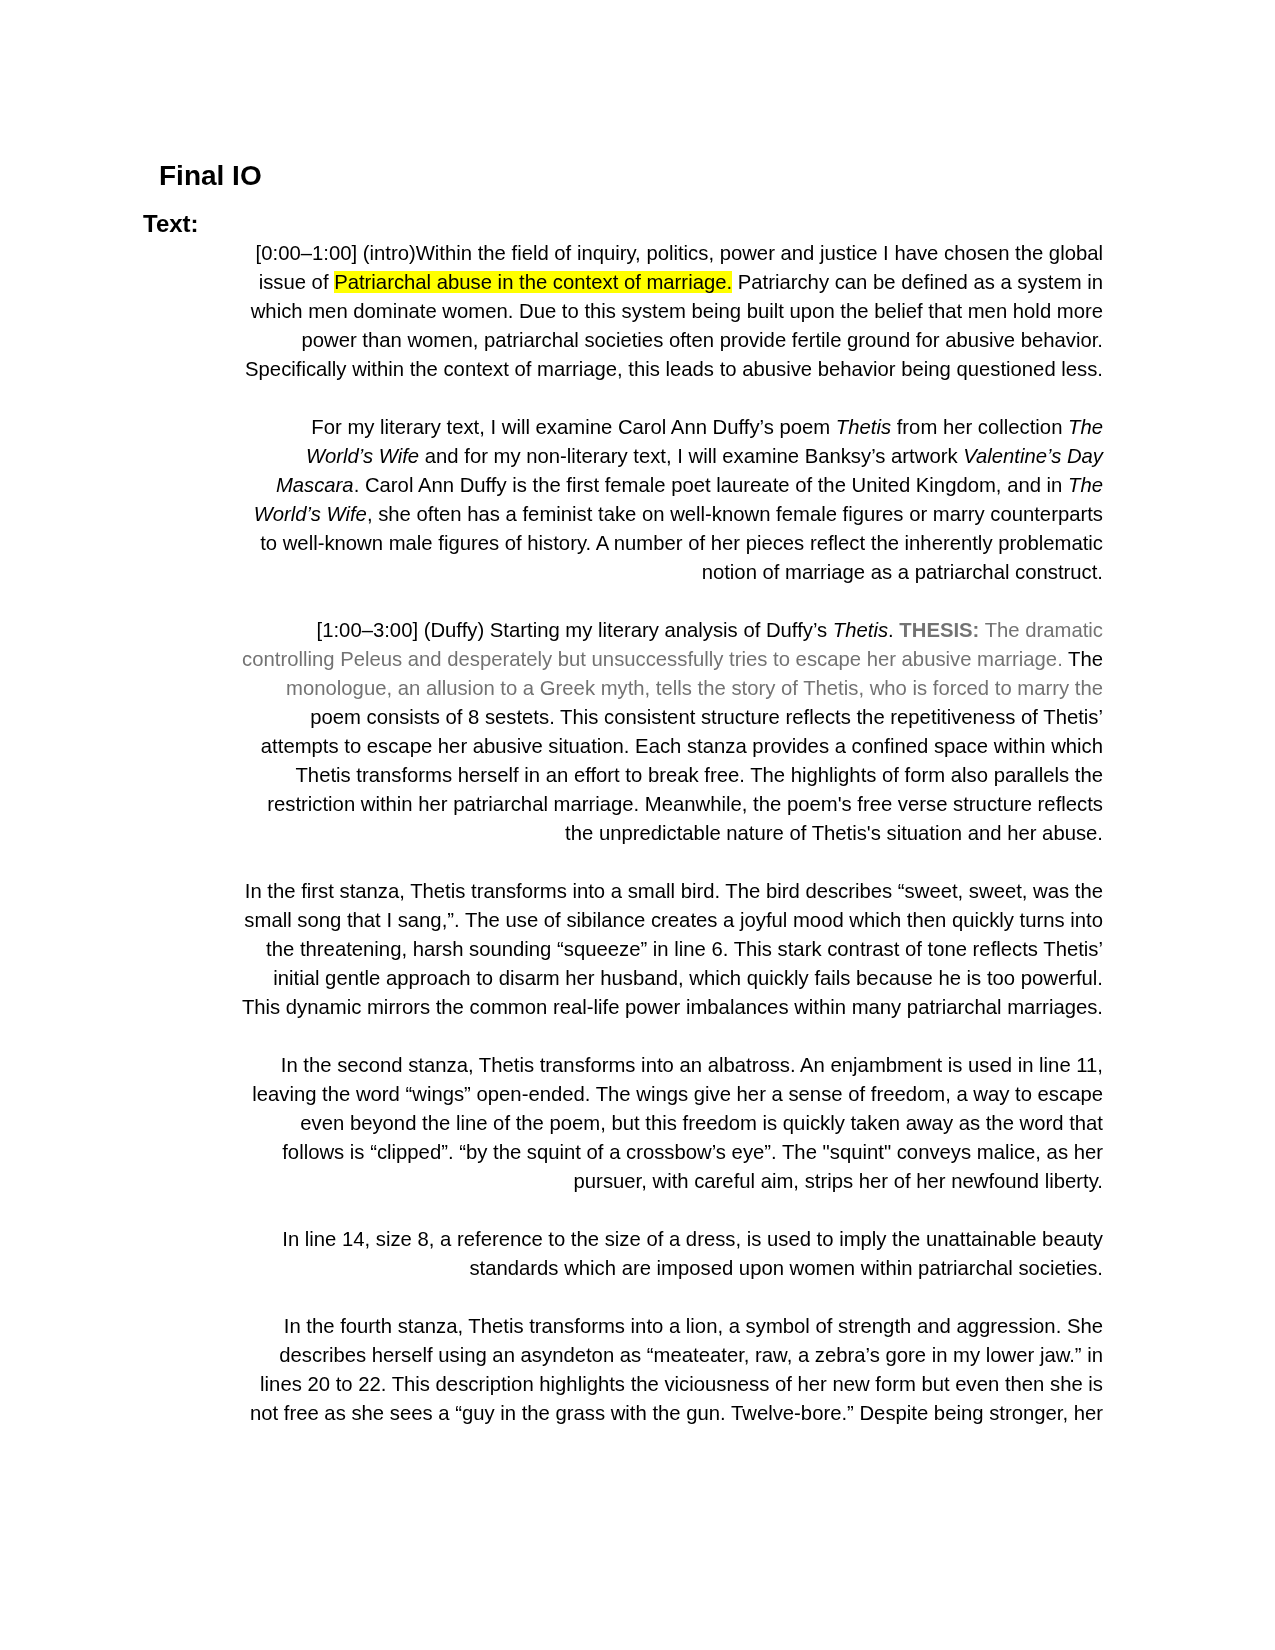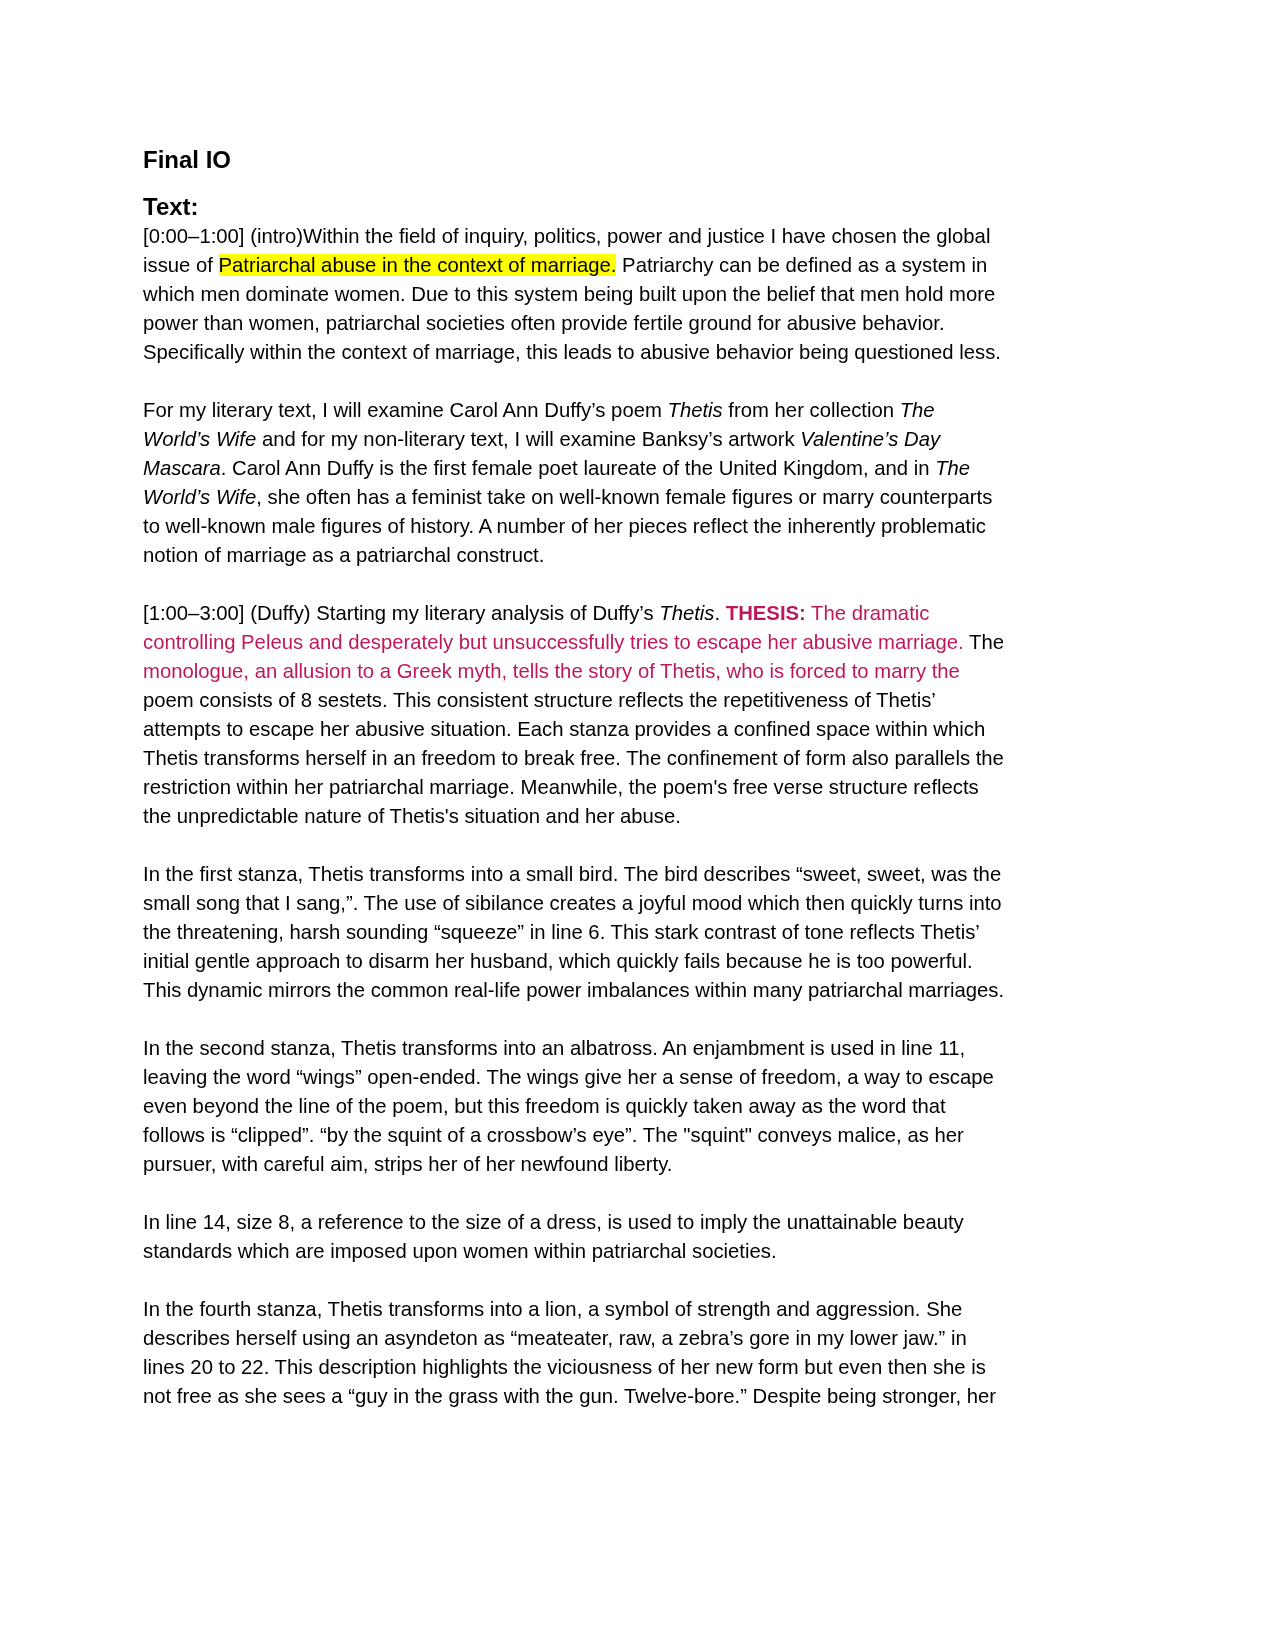--- a/index.html
+++ b/index.html
@@ -1,26 +1,26 @@
 <!DOCTYPE html>
 <html><head>
 <meta charset="utf-8">
 <style>
   html, body { margin: 0; padding: 0; background: #ffffff; }
   body { width: 1275px; height: 1650px; position: relative; overflow: hidden; }
   .page {
     position: absolute; left: 143px; top: 143px; width: 960px;
     font-family: "Liberation Sans", sans-serif; color: #000000;
   }
-  .title { font-size: 24px; font-weight: bold; line-height: 34px; margin: 0; }
+  .title { font-size: 28px; font-weight: bold; line-height: 34px; margin: 16px; }
   .subtitle { font-size: 24px; font-weight: bold; line-height: 30px; margin: 15px 0 0 0; }
   .para { font-size: 20.3px; line-height: 29px; margin: 0 0 29px 0; white-space: nowrap; }
-  .para .ln { display: block; }
+  .para .ln { display: block; text-align: right; }
   .hl { background: #ffff00; }
-  .red { color: #be185d; }
+  .red { color: #737373; }
   .b { font-weight: bold; }
   .i { font-style: italic; }
 </style>
 </head>
 <body>
 
 <div class="page">
   <h1 class="title">Final IO</h1>
   <h2 class="subtitle">Text:</h2>
 
@@ -40,21 +40,21 @@
     <span class="ln">to well-known male figures of history. A number of her pieces reflect the inherently problematic</span>
     <span class="ln">notion of marriage as a patriarchal construct.</span>
   </div>
 
   <div class="para">
     <span class="ln"><span>[1:00–3:00] (Duffy) Starting my literary analysis of Duffy’s </span><span class="i">Thetis</span><span>. </span><span class="red b">THESIS:</span><span class="red"> The dramatic</span></span>
     <span class="ln"><span class="red">controlling Peleus and desperately but unsuccessfully tries to escape her abusive marriage.</span><span> The</span></span>
     <span class="ln red">monologue, an allusion to a Greek myth, tells the story of Thetis, who is forced to marry the</span>
     <span class="ln">poem consists of 8 sestets. This consistent structure reflects the repetitiveness of Thetis’</span>
     <span class="ln">attempts to escape her abusive situation. Each stanza provides a confined space within which</span>
-    <span class="ln">Thetis transforms herself in an freedom to break free. The confinement of form also parallels the</span>
+    <span class="ln">Thetis transforms herself in an effort to break free. The highlights of form also parallels the</span>
     <span class="ln">restriction within her patriarchal marriage. Meanwhile, the poem's free verse structure reflects</span>
     <span class="ln">the unpredictable nature of Thetis's situation and her abuse.</span>
   </div>
 
   <div class="para">
     <span class="ln">In the first stanza, Thetis transforms into a small bird. The bird describes “sweet, sweet, was the</span>
     <span class="ln">small song that I sang,”. The use of sibilance creates a joyful mood which then quickly turns into</span>
     <span class="ln">the threatening, harsh sounding “squeeze” in line 6. This stark contrast of tone reflects Thetis’</span>
     <span class="ln">initial gentle approach to disarm her husband, which quickly fails because he is too powerful.</span>
     <span class="ln">This dynamic mirrors the common real-life power imbalances within many patriarchal marriages.</span>

